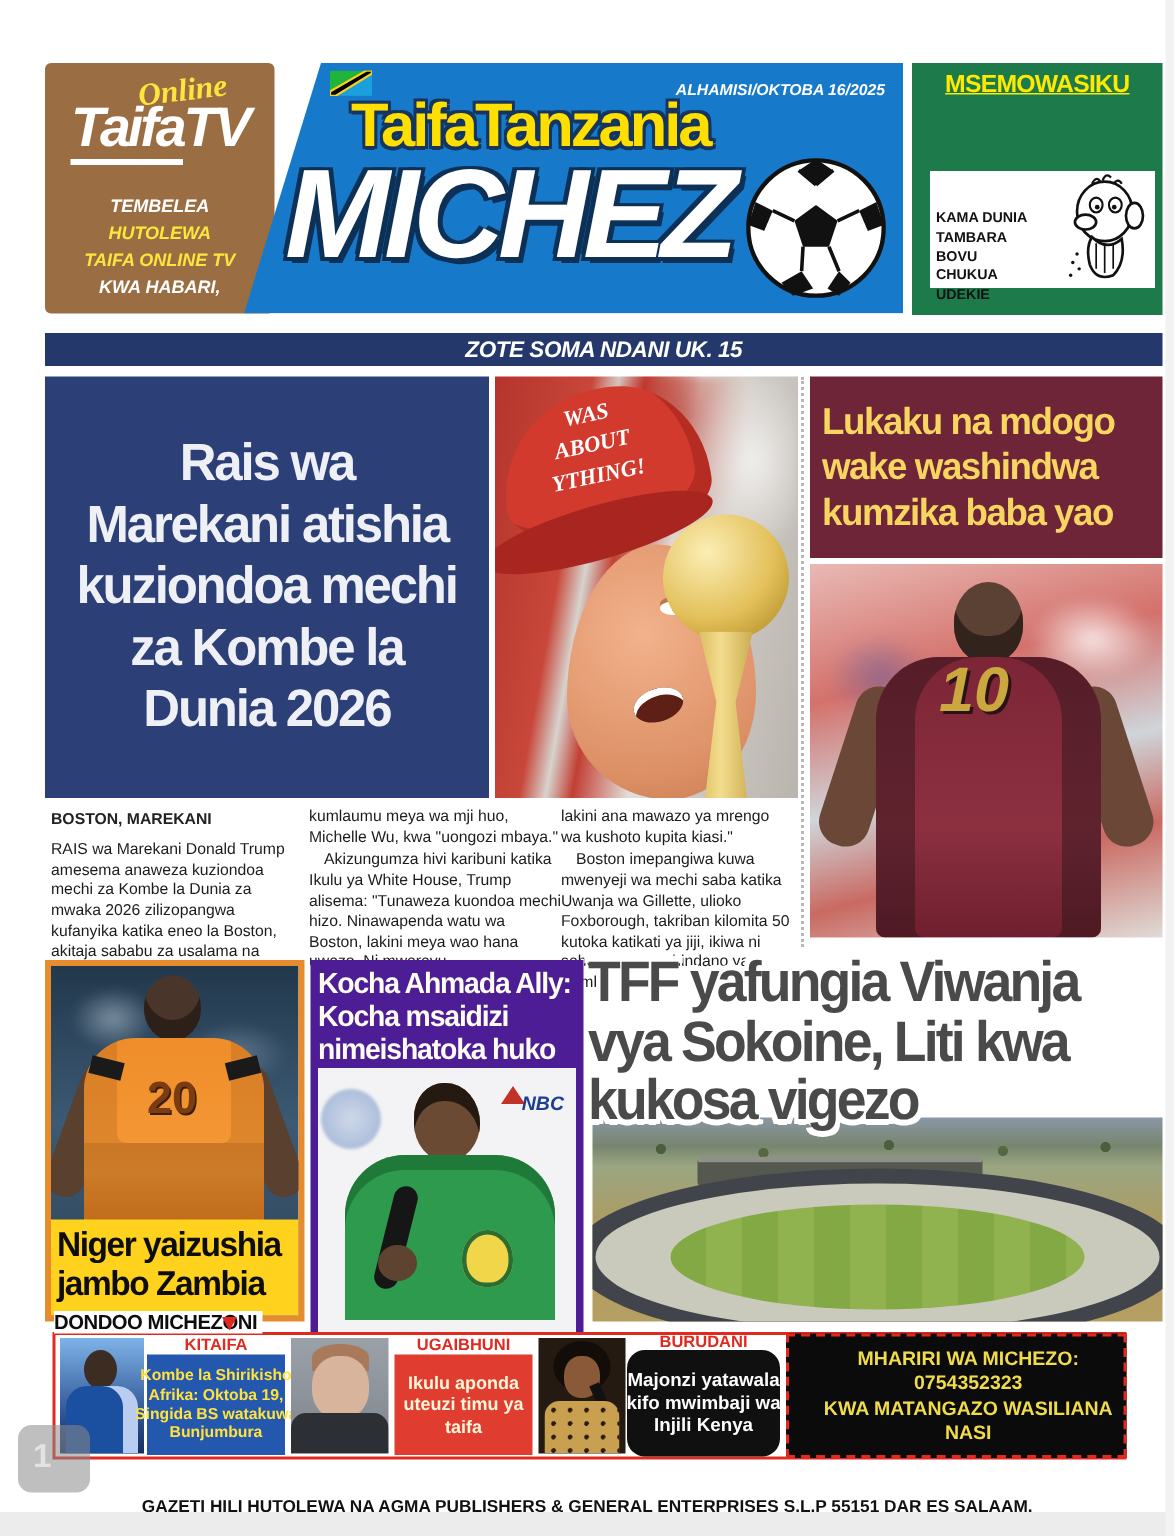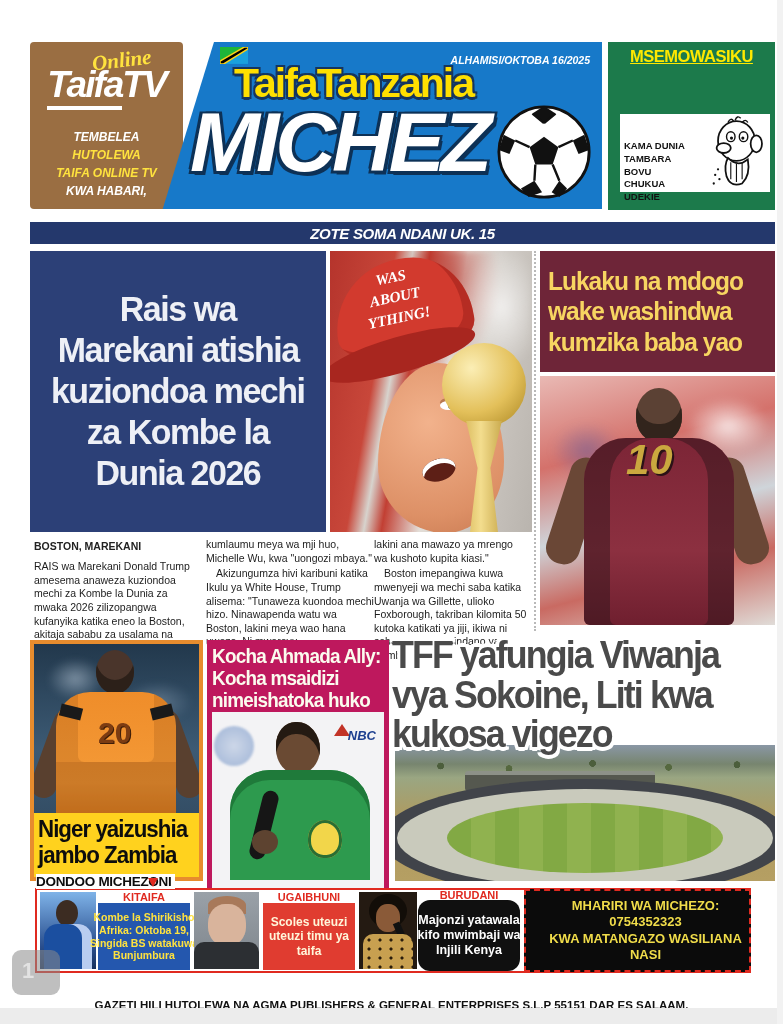--- a/index.html
+++ b/index.html
@@ -128,21 +128,21 @@
      text-shadow:1px 1px 0 #3c1d08;}
   .zm-arm-l{position:absolute;left:8px;top:64px;width:26px;height:92px;background:#59402f;
      border-radius:13px;transform:rotate(20deg);}
   .zm-arm-r{position:absolute;right:8px;top:64px;width:26px;height:92px;background:#59402f;
      border-radius:13px;transform:rotate(-20deg);}
   .zm-strip{position:absolute;left:0;right:0;bottom:0;height:64px;background:#ffd21e;
      padding:3px 0 0 4px;box-sizing:border-box;}
   .zm-strip div{color:#0d0d0d;font-weight:900;font-size:23px;line-height:1.15;
      letter-spacing:-1px;transform:scaleX(.97);transform-origin:left;white-space:nowrap;}
 
-  .kocha{left:207px;top:640px;width:182px;height:287px;background:#be185d;padding:5px 20px 4px 5px;box-sizing:border-box;}
+  .kocha{left:207px;top:640px;width:182px;height:287px;background:#4c1d95;padding:5px 20px 4px 5px;box-sizing:border-box;}
   .kc-line{color:#fbfbee;font-weight:900;font-size:19.5px;line-height:1.14;letter-spacing:-0.8px;
      transform:scaleX(.97);transform-origin:left;white-space:nowrap;}
   .kc-photo{position:absolute;left:5px;right:5px;top:72px;bottom:5px;background:#f3f3f5;overflow:hidden;}
   .kc-spon-l{position:absolute;left:2px;top:14px;width:40px;height:40px;border-radius:50%;
      background:radial-gradient(circle,#cdd7e8,#9fb4d6);filter:blur(1px);}
   .kc-nbc{position:absolute;right:8px;top:16px;font-weight:900;font-style:italic;font-size:13px;color:#1d3f8f;}
   .kc-nbc-mt{position:absolute;right:34px;top:12px;width:0;height:0;
      border-left:8px solid transparent;border-right:8px solid transparent;border-bottom:12px solid #c23327;}
   .kc-head{position:absolute;left:64px;top:10px;width:44px;height:52px;background:#6a4a33;
      border-radius:46% 54% 50% 50%;box-shadow:inset 0 12px 0 #241a12;}
@@ -406,21 +406,21 @@
     <div>Bunjumbura</div>
   </div>
 
   <div class="abs sp sp2">
     <div class="sp2-hair"></div>
     <div class="sp2-face"></div>
     <div class="sp2-coat"></div>
   </div>
   <div class="abs sp-label lb2">UGAIBHUNI</div>
   <div class="abs box-ugaibhuni">
-    <div>Scoles uteuzi</div>
+    <div>Ikulu aponda</div>
     <div>uteuzi timu ya</div>
     <div>taifa</div>
   </div>
 
   <div class="abs sp sp3">
     <div class="sp3-hair"></div>
     <div class="sp3-face"></div>
     <div class="sp3-mic"></div>
     <div class="sp3-top"></div>
   </div>

